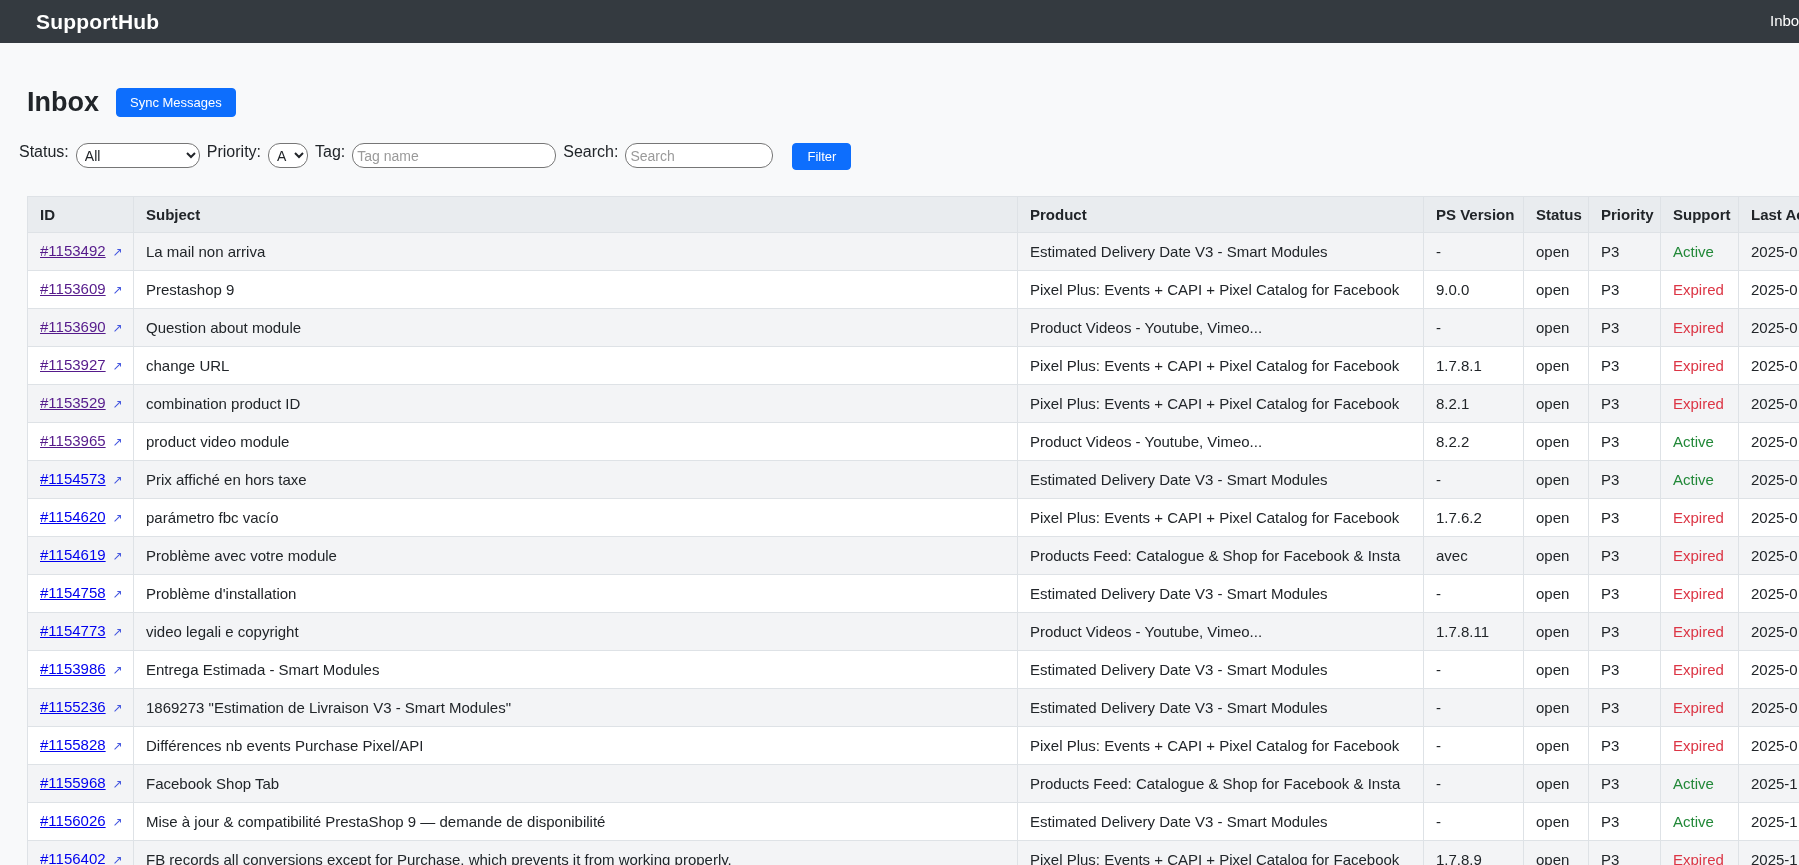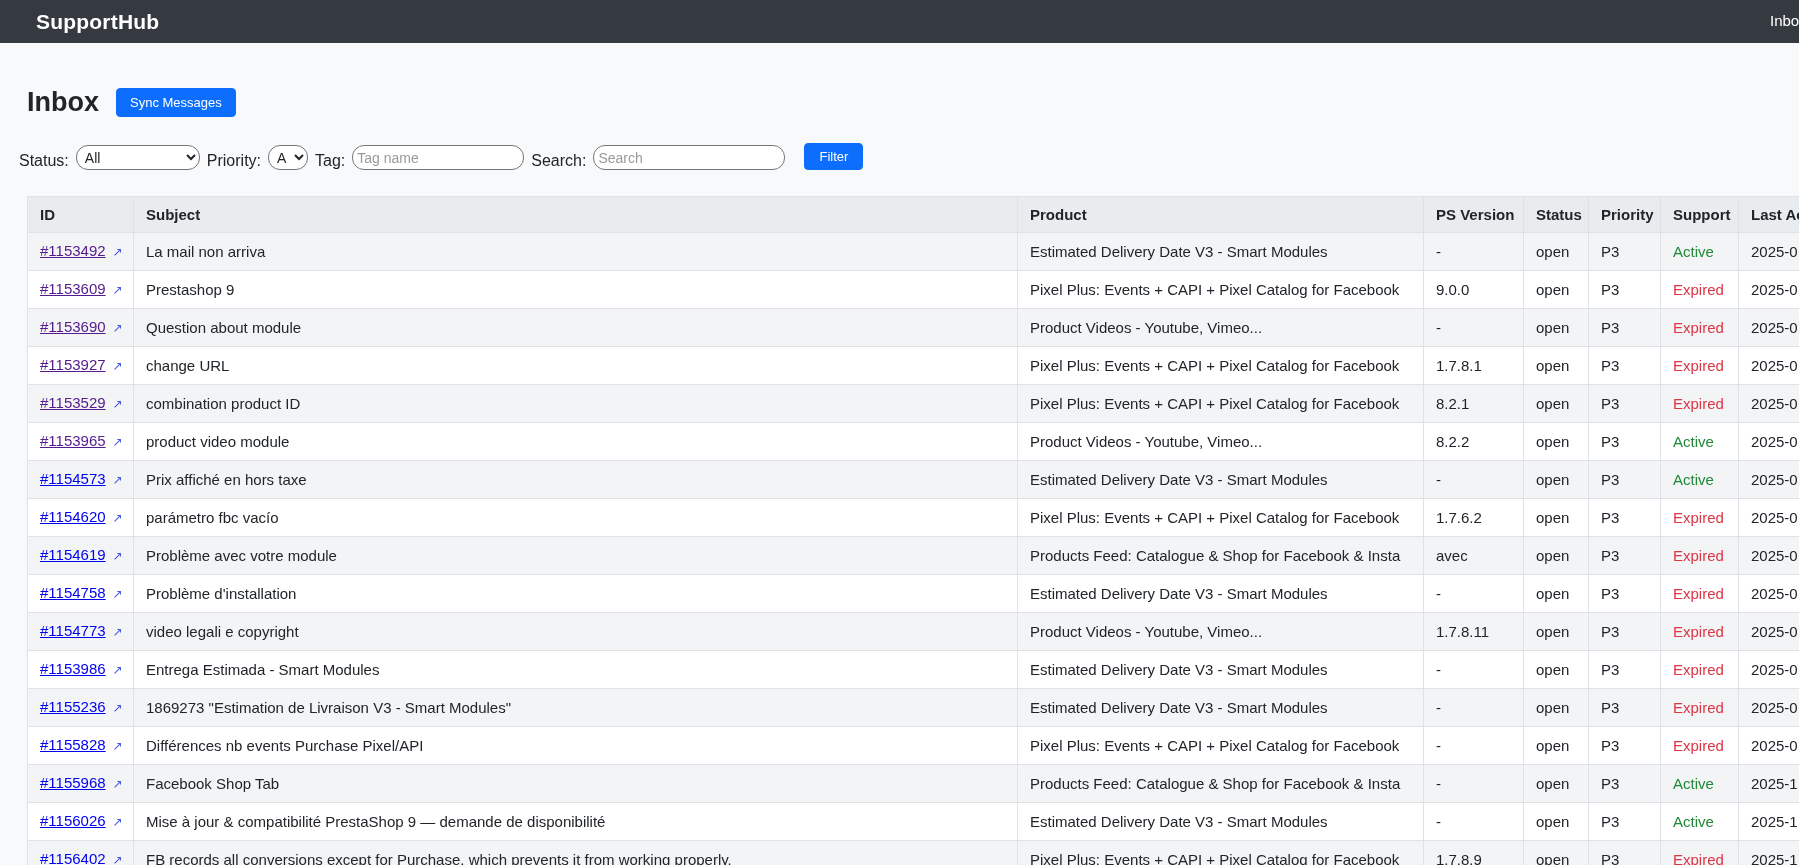--- a/index.html
+++ b/index.html
@@ -54,41 +54,41 @@
     border: 1px solid #0d6efd;
     border-radius: 4px;
     font-size: 13px;
     font-family: inherit;
     cursor: pointer;
   }
   .sync-btn { padding: 6px 13px; }
   
   .filter-bar {
     display: flex;
-    align-items: flex-end;
+    align-items: flex-start;
     margin: 25px 0 0 19px;
     font-size: 16px;
     gap: 7px;
     white-space: nowrap;
   }
   .filter-bar label { color: #212529; }
   .filter-bar select, .filter-bar input {
     font-family: inherit;
     font-size: 14px;
     height: 25px;
     border: 1px solid #767676;
     border-radius: 12px;
     background: #ffffff;
     color: #212529;
     padding: 1px 4px;
   }
   .status-select { width: 124px; }
   .priority-select { width: 40px; }
-  .tag-input { width: 172px; }
-  .search-input { width: 192px; }
+  .tag-input { width: 204px; }
+  .search-input { width: 148px; }
   .tag-input::placeholder, .search-input::placeholder { color: #9a9a9a; }
   .filter-btn { padding: 5px 14px; margin-left: 12px; }
   
   .table-wrap { margin: 26px 0 0 27px; }
   table.tickets {
     border-collapse: collapse;
     table-layout: fixed;
     width: 1871px;
     font-size: 15px;
     background: #ffffff;

